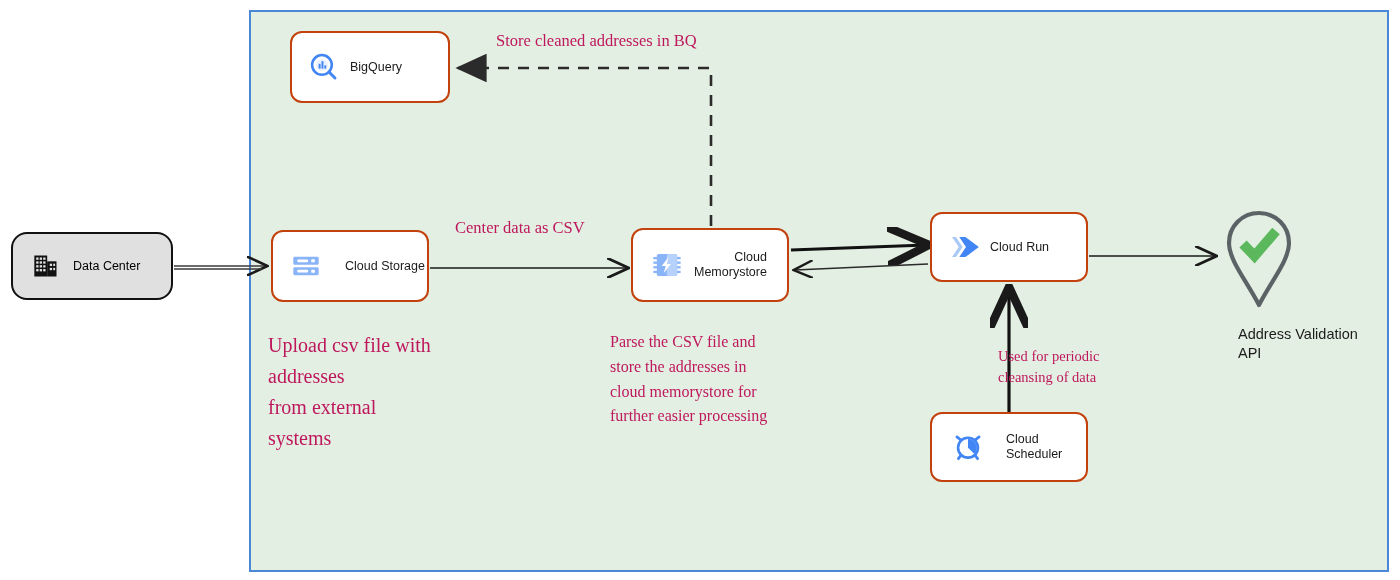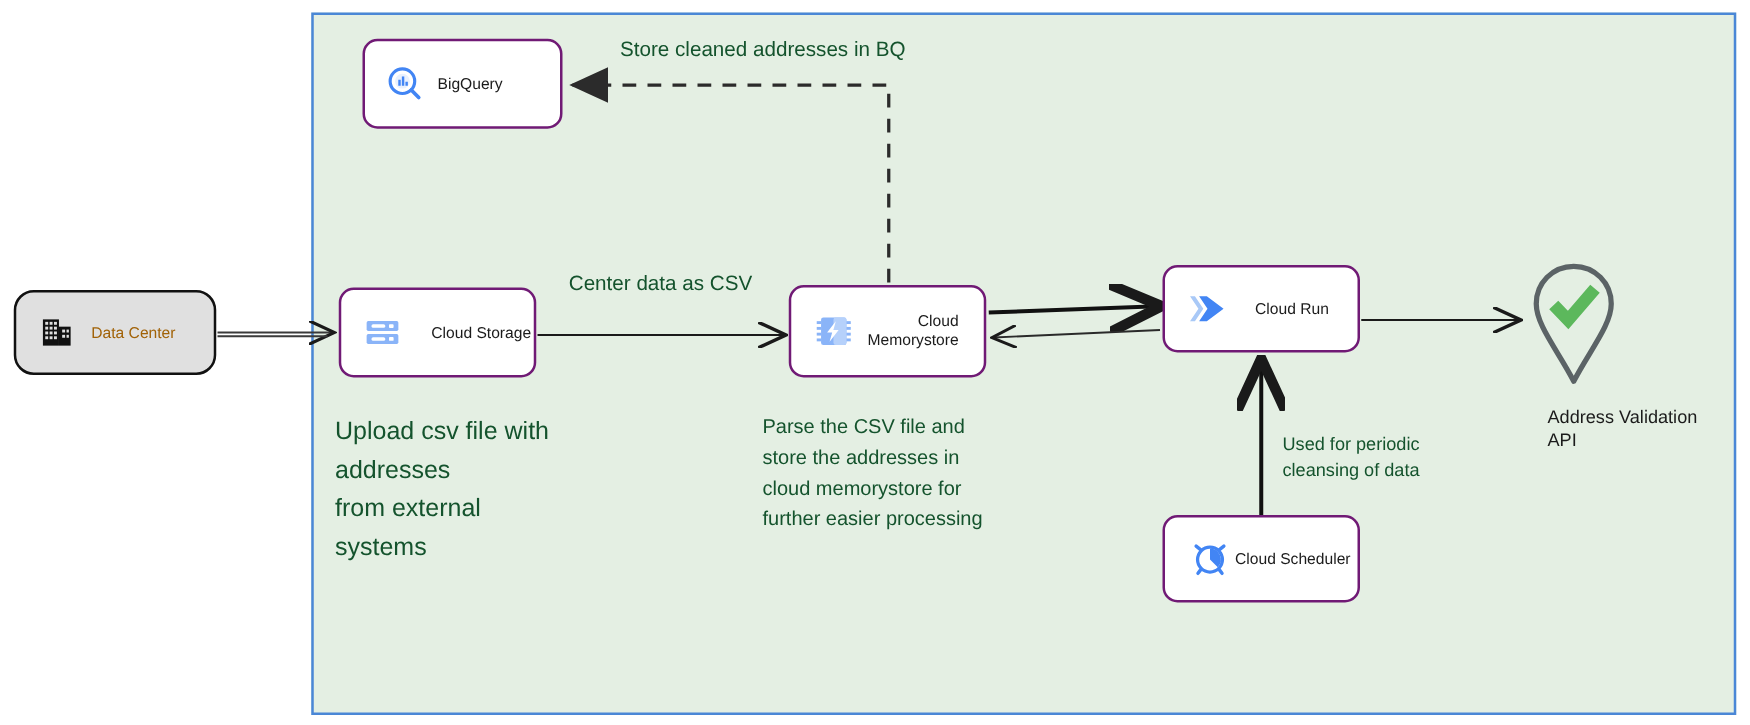--- a/index.html
+++ b/index.html
@@ -9,67 +9,67 @@
 
   
   .zone{
     position:absolute;left:249px;top:10px;width:1140px;height:562px;
     background:#e4efe3;border:2px solid #4a87d6;box-sizing:border-box;
   }
 
   
   .node{
     position:absolute;box-sizing:border-box;
-    background:#ffffff;border:2px solid #701a75;border-radius:12px;
+    background:#ffffff;border:2px solid #c2410c;border-radius:12px;
     display:flex;align-items:center;
   }
   .node .ico{flex:0 0 auto;display:flex;align-items:center;justify-content:center;}
   .node .lbl{font-size:12.5px;line-height:1.18;color:#1b1b1b;}
 
   .n-bigquery{left:290px;top:31px;width:160px;height:72px;}
   .n-bigquery .ico{width:40px;margin-left:12px;}
   .n-bigquery .lbl{margin-left:6px;}
 
   .n-storage{left:271px;top:230px;width:158px;height:72px;}
   .n-storage .ico{width:38px;margin-left:14px;}
   .n-storage .lbl{margin-left:20px;}
 
   .n-memory{left:631px;top:228px;width:158px;height:74px;}
   .n-memory .ico{width:36px;margin-left:16px;}
   .n-memory .lbl{margin-left:9px;text-align:right;}
 
   .n-cloudrun{left:930px;top:212px;width:158px;height:70px;}
   .n-cloudrun .ico{width:44px;margin-left:12px;}
-  .n-cloudrun .lbl{margin-left:16px;}
+  .n-cloudrun .lbl{margin-left:2px;}
 
   .n-scheduler{left:930px;top:412px;width:158px;height:70px;}
   .n-scheduler .ico{width:40px;margin-left:16px;}
-  .n-scheduler .lbl{margin-left:0;}
+  .n-scheduler .lbl{margin-left:18px;}
 
   
   .n-datacenter{
     position:absolute;left:11px;top:232px;width:162px;height:68px;
     box-sizing:border-box;background:#e0e0e0;border:2.5px solid #111;
     border-radius:16px;display:flex;align-items:center;
   }
   .n-datacenter .ico{width:34px;margin-left:16px;display:flex;align-items:center;justify-content:center;}
-  .n-datacenter .lbl{margin-left:10px;font-size:12.5px;color:#a16207;}
+  .n-datacenter .lbl{margin-left:10px;font-size:12.5px;color:#000000;}
 
   
   .api-pin{position:absolute;left:1222px;top:208px;width:74px;height:104px;}
   .api-cap{position:absolute;left:1238px;top:325px;width:170px;font-size:14.5px;
            line-height:1.32;color:#1b1b1b;}
 
   
-  .note{position:absolute;color:#14532d;white-space:pre-line;}
+  .note{position:absolute;color:#be185d;white-space:pre-line;font-family:Liberation Serif, serif;}
   .note-bq{left:496px;top:31px;font-size:16.5px;}
   .note-csv{left:455px;top:218px;font-size:16.5px;}
   .note-upload{left:268px;top:330px;font-size:20px;line-height:1.55;}
   .note-parse{left:610px;top:330px;font-size:16px;line-height:1.55;}
-  .note-cleanse{left:1026px;top:346px;font-size:14.5px;line-height:1.42;}
+  .note-cleanse{left:998px;top:346px;font-size:14.5px;line-height:1.42;}
 
   
   #wires{position:absolute;left:0;top:0;width:1400px;height:580px;pointer-events:none;}
 </style>
 </head>
 <body>
 
 <div id="stage">
 
   <div class="zone"></div>

